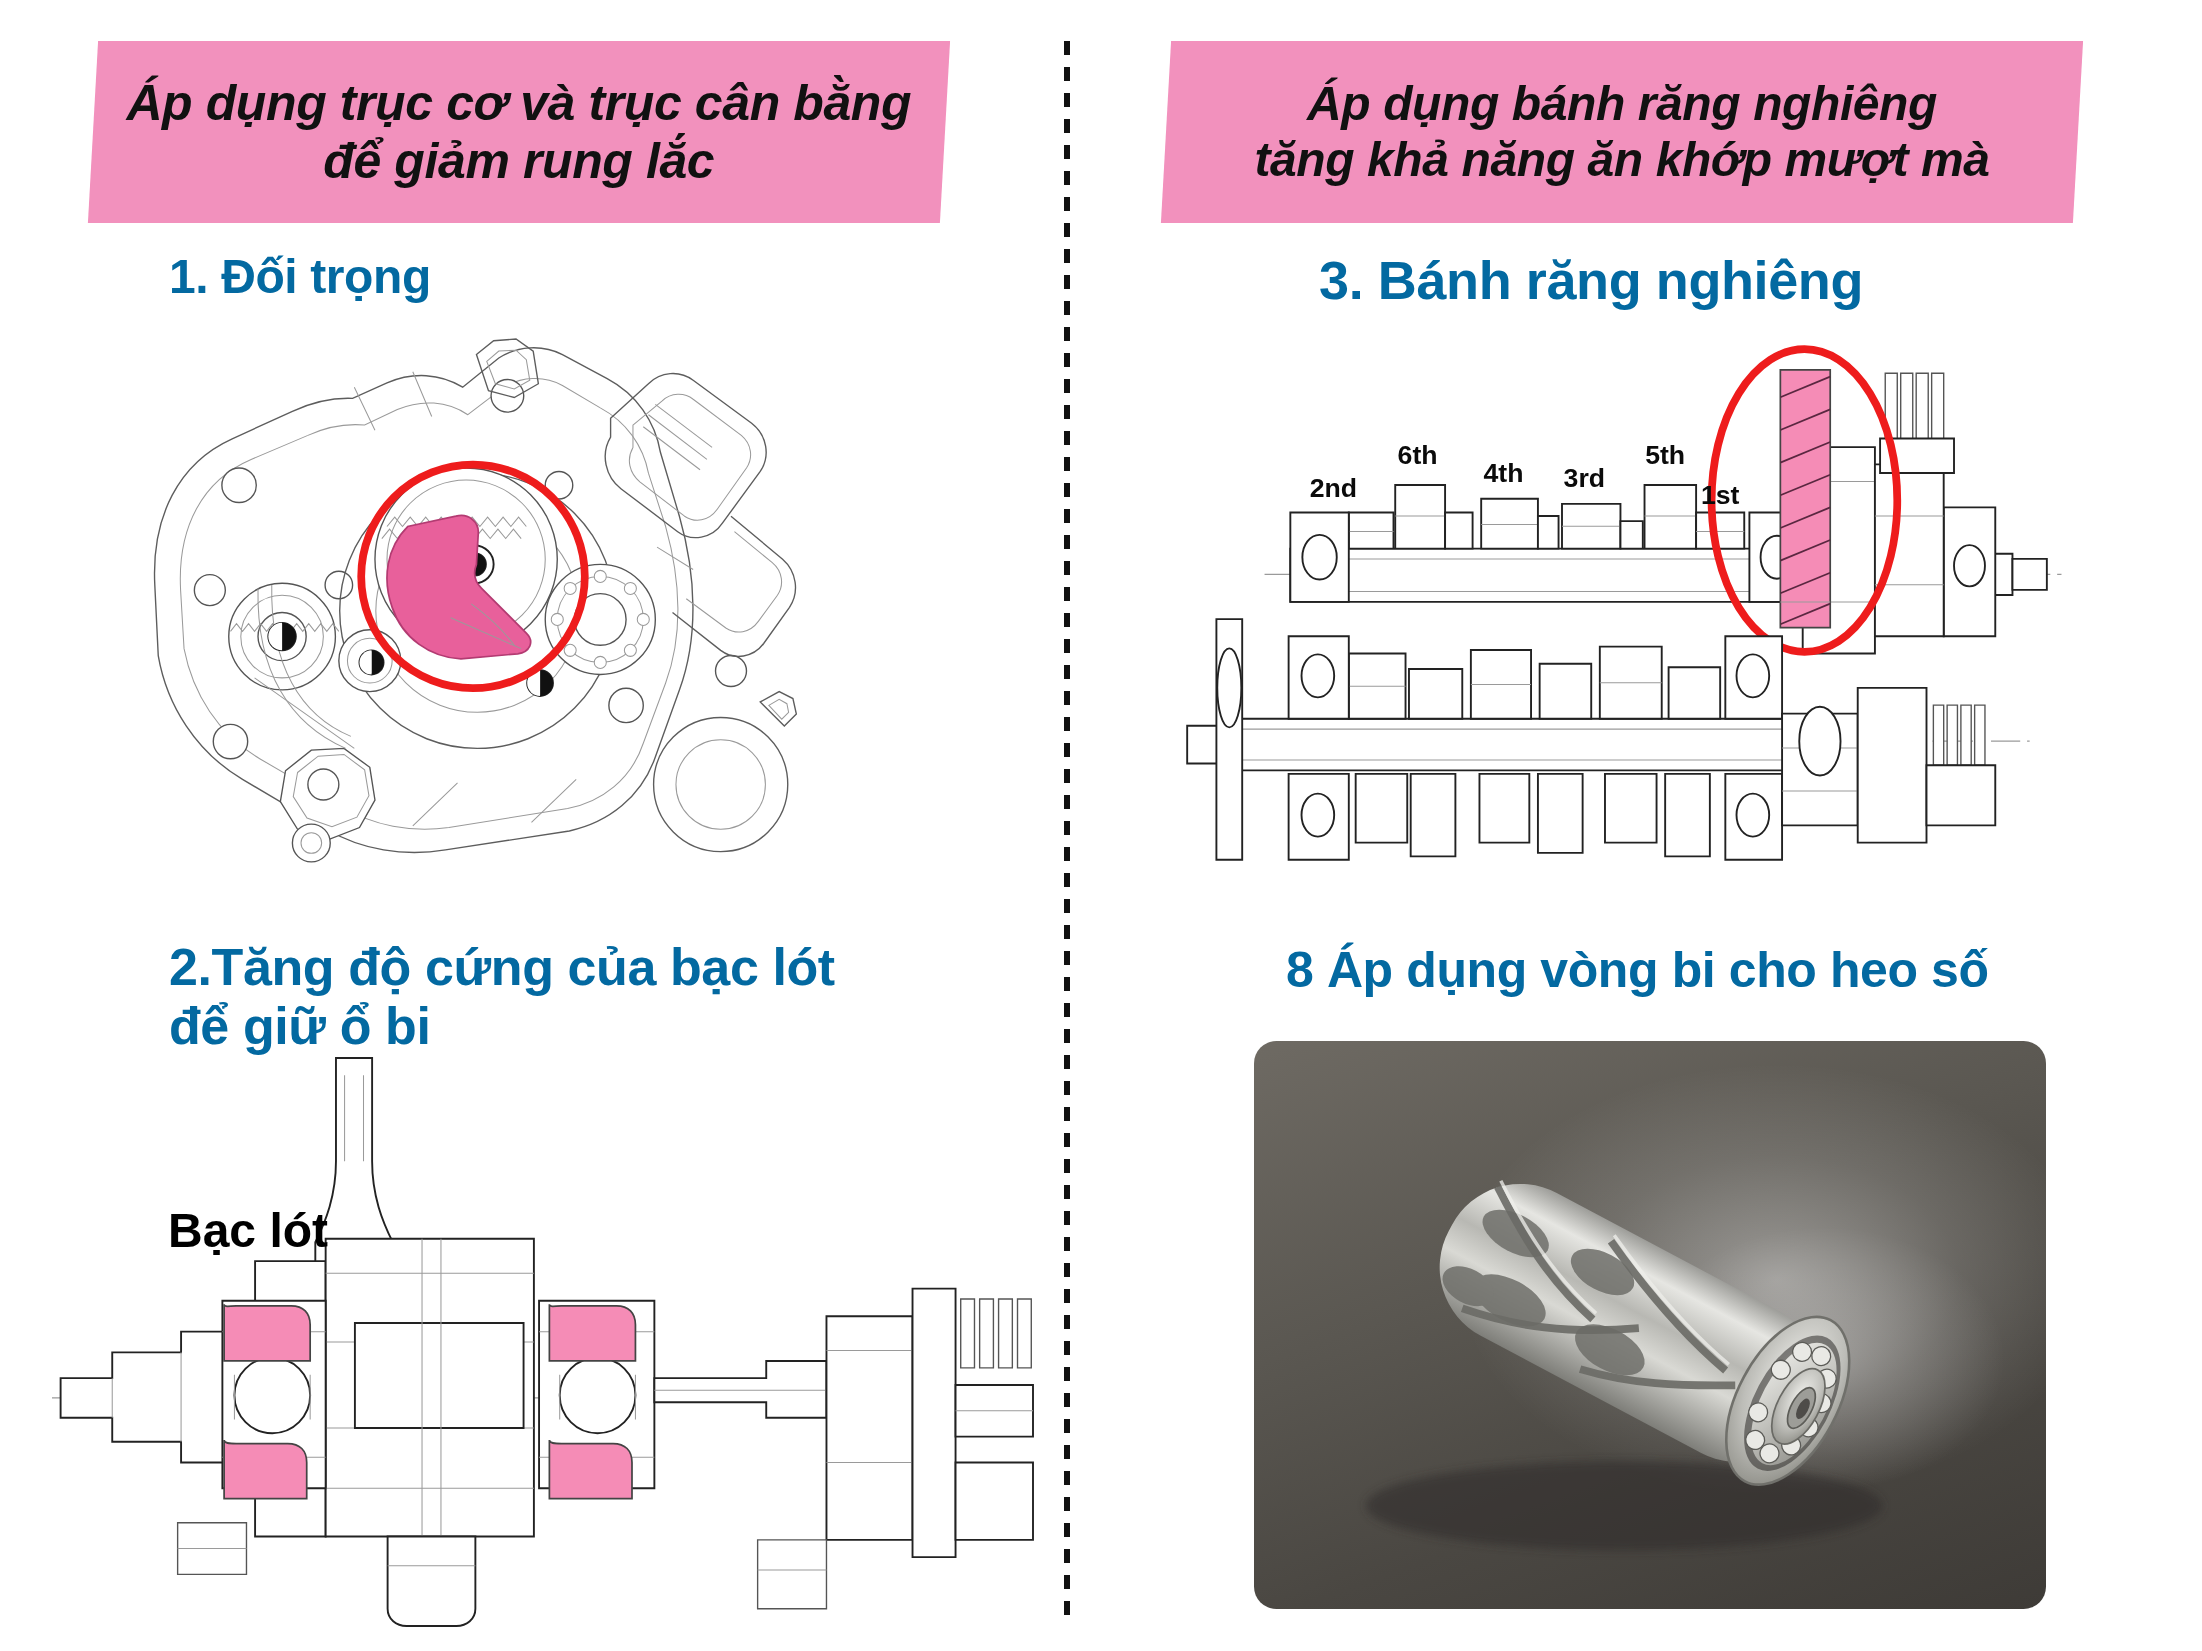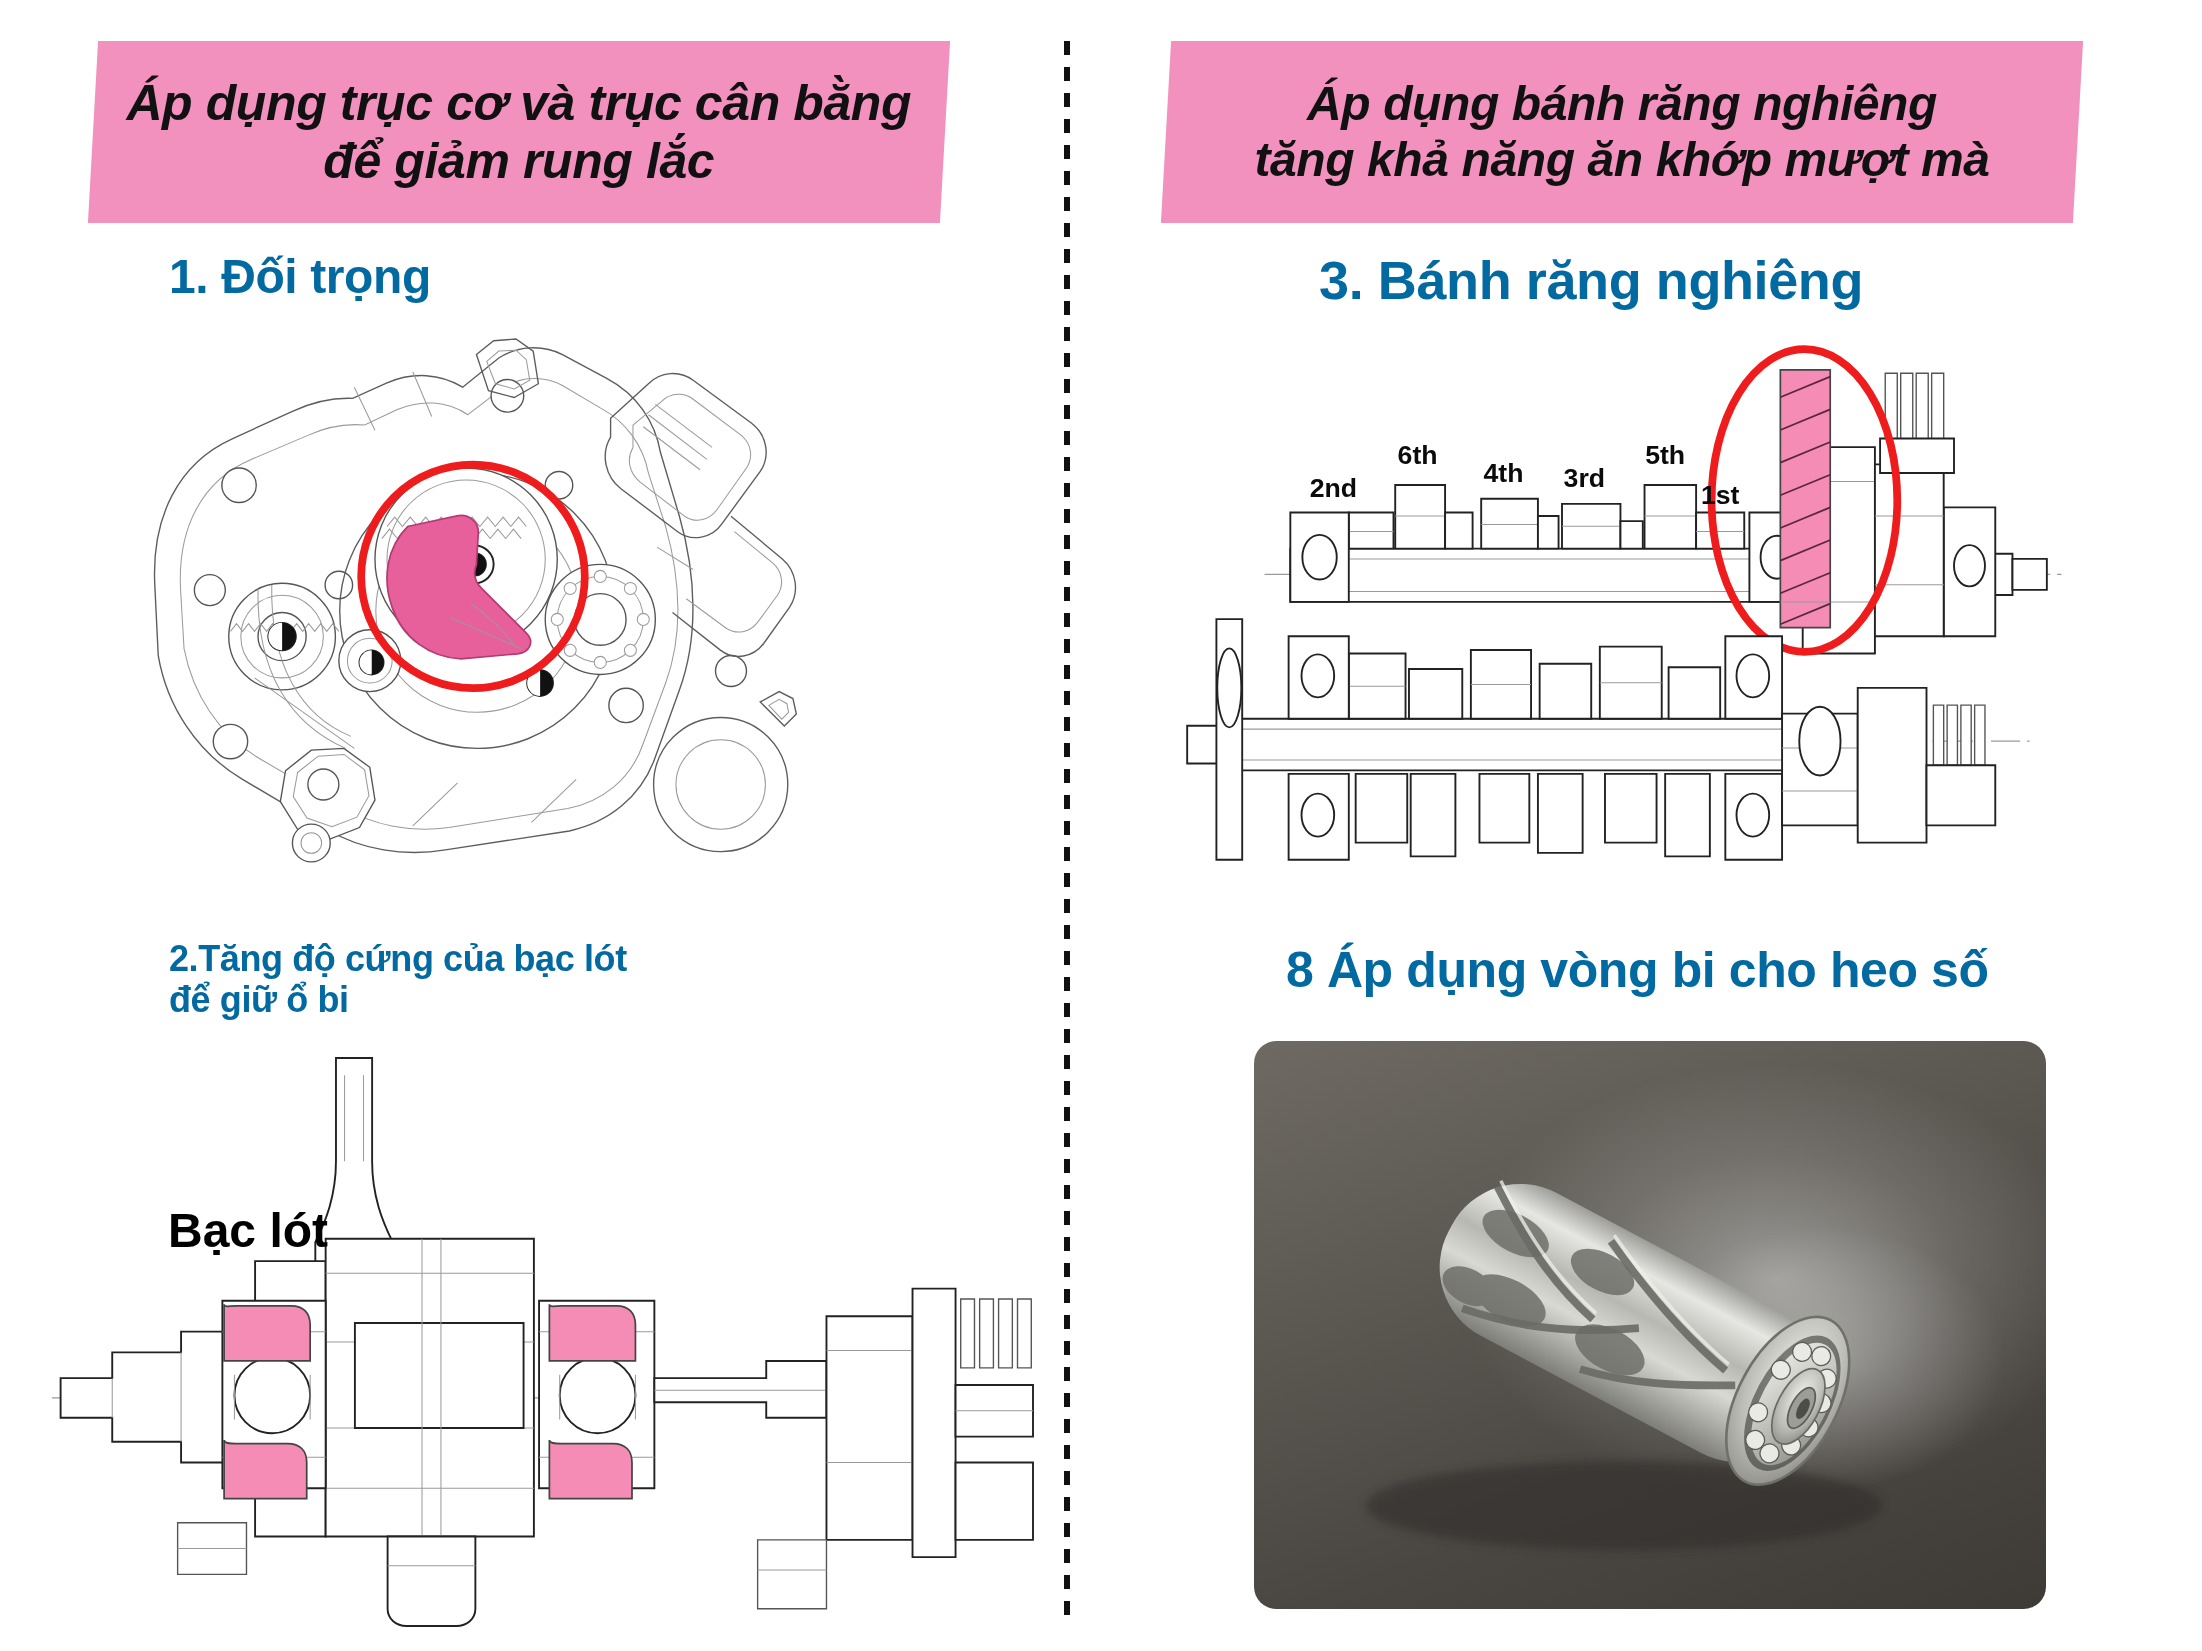--- a/index.html
+++ b/index.html
@@ -57,21 +57,21 @@
   
   .heading {
     position: absolute;
     font-weight: bold;
     color: #0369a1;
     line-height: 1.14;
     font-family: "Liberation Sans", sans-serif;
     letter-spacing: -0.4px;
   }
   #head-1 { left: 169px;  top: 250px;  font-size: 48px; }
-  #head-2 { left: 169px;  top: 938px; font-size: 36px; width: 714px; }
+  #head-2 { left: 169px;  top: 938px; font-size: 52px; width: 714px; }
   #head-3 { left: 1291px; top: 250px;  font-size: 54px; margin-left: 28px; }
   #head-4 { left: 1286px; top: 942px; font-size: 50px; }
 
   
   .fig { position: absolute; }
 
   #fig-engine  { left: 129px;  top: 301px;  width: 688px;  height: 568px; }
   #fig-crank   { left: 52px;   top: 1058px; width: 981px; height: 568px; }
   #fig-trans   { left: 1187px; top: 344px;  width: 946px; height: 533px; }
 

